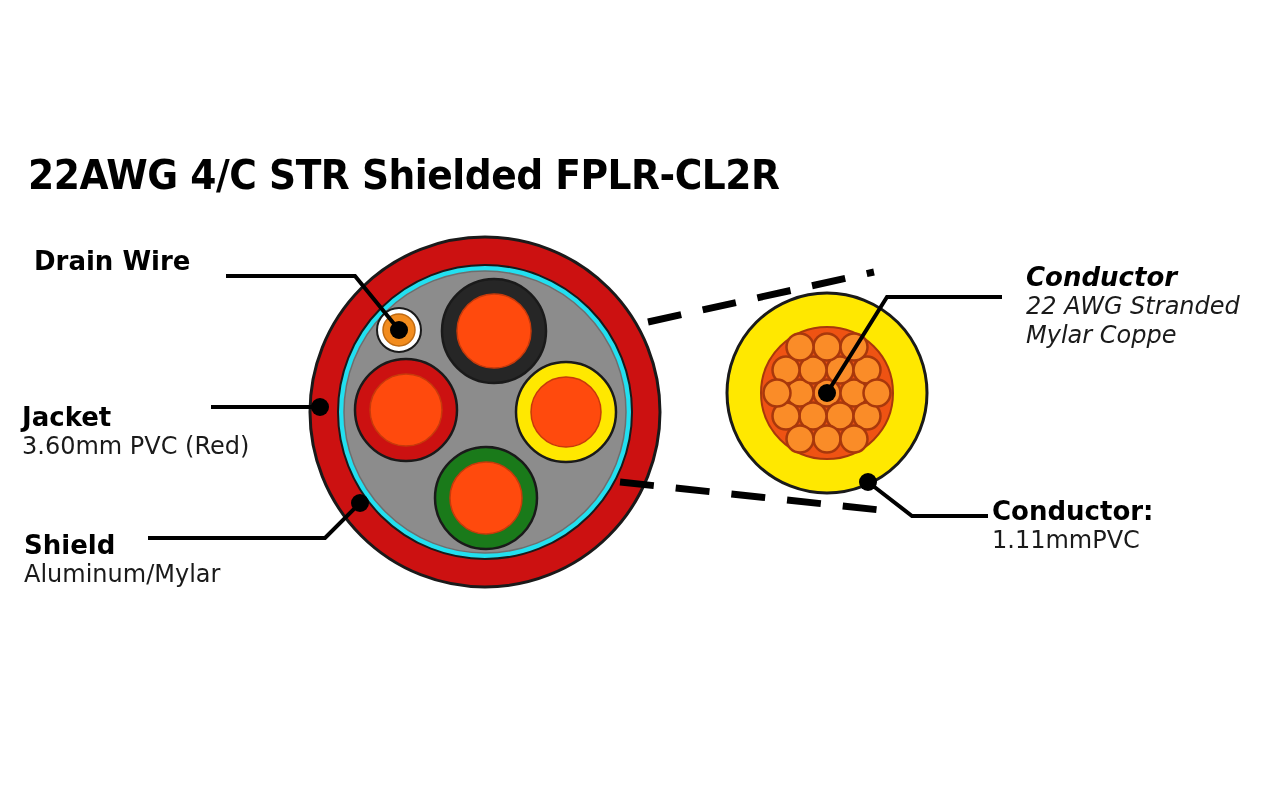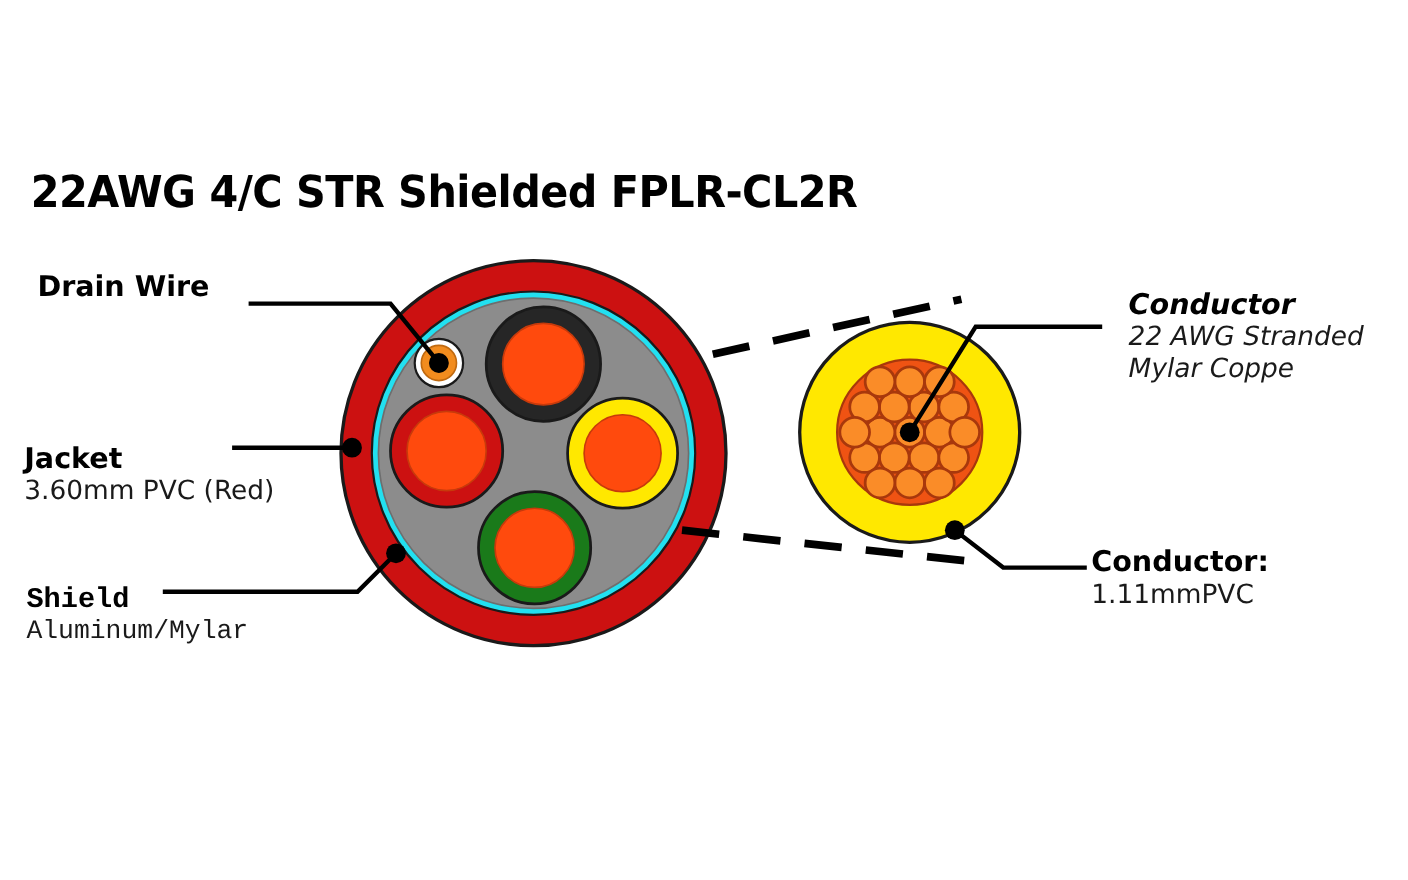--- a/index.html
+++ b/index.html
@@ -60,21 +60,21 @@
     font-weight: normal;
     font-size: 24px;
     line-height: 29px;
     color: #1a1a1a;
   }
   .callout.right {
     text-align: left;
   }
   #label-drain   { left: 34px;  top: 246px; }
   #label-jacket  { left: 22px;  top: 390px; margin-top: 12px; }
-  #label-shield  { left: 24px;  top: 530px; font-family: Liberation Mono, monospace; }
+  #label-shield  { left: 24px;  top: 530px; }
   #label-conductor { left: 1026px; top: 262px; font-style: italic; }
   #label-dielectric { left: 992px; top: 496px; }
 </style>
 </head>
 <body>
 
 <div id="stage">
 
   <div class="title">22AWG 4/C STR Shielded FPLR-CL2R</div>
 

